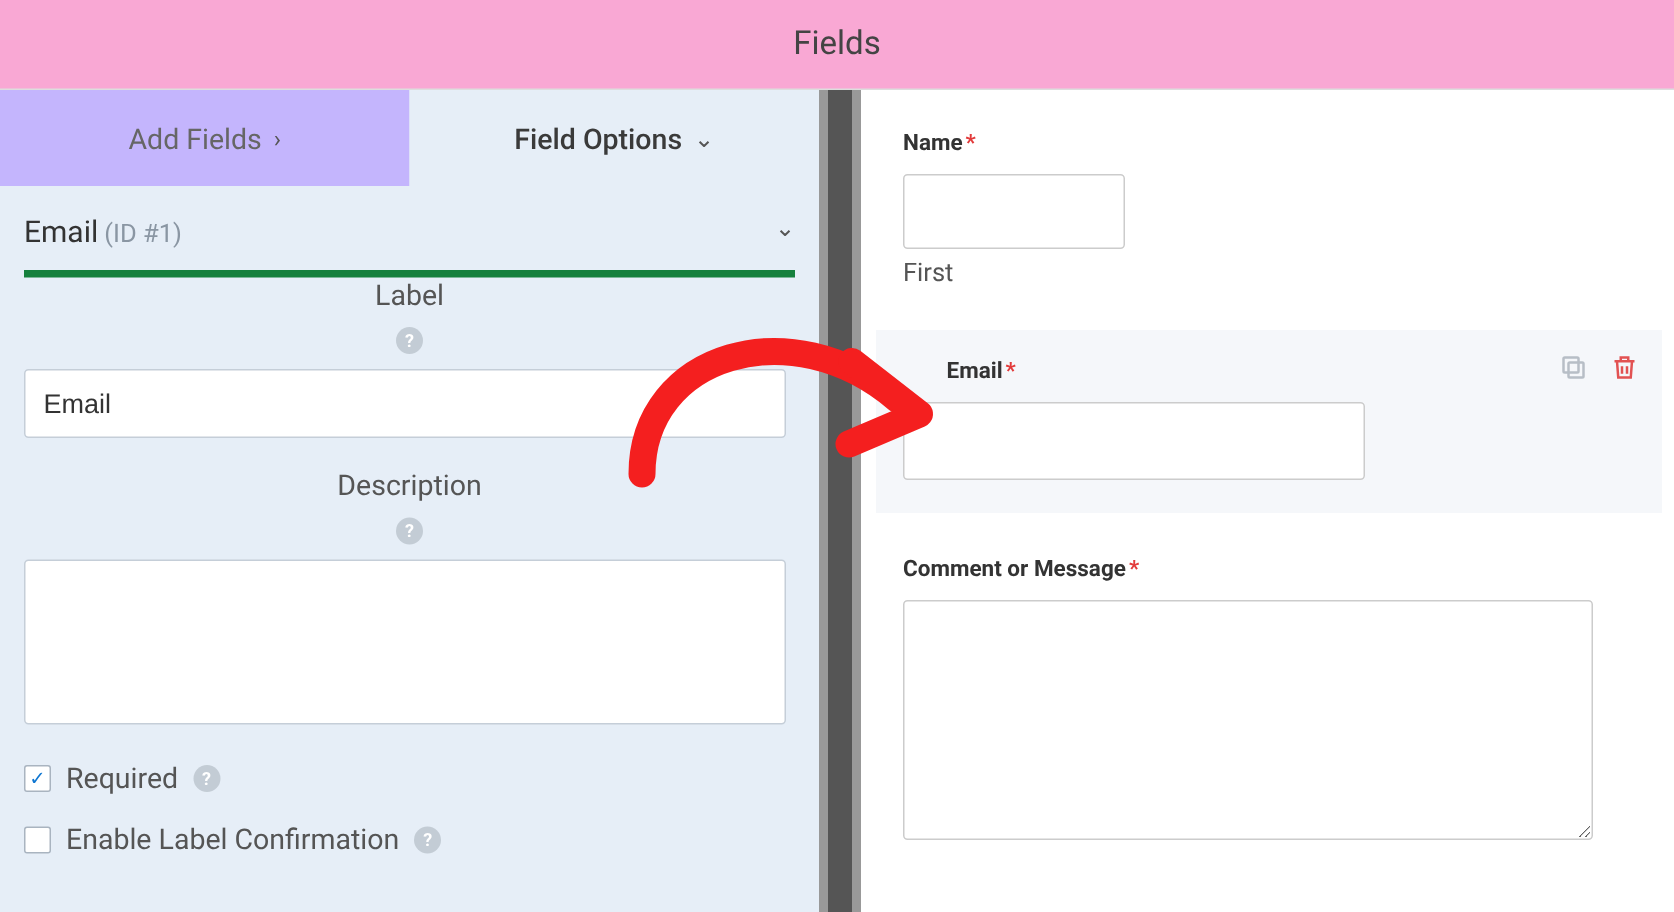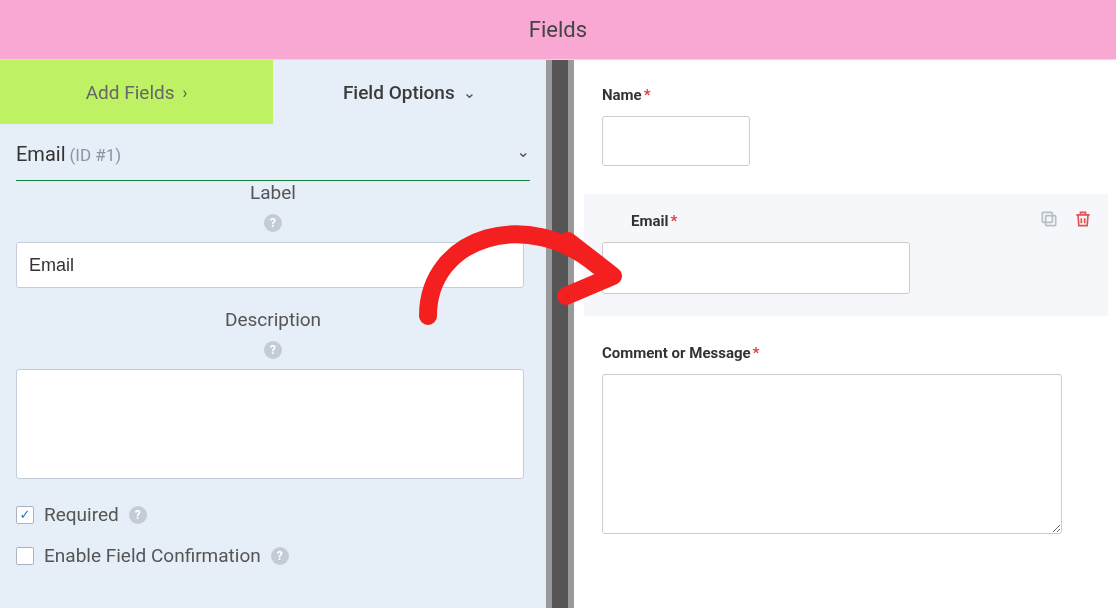--- a/index.html
+++ b/index.html
@@ -39,38 +39,38 @@
   .tab {
     flex: 1;
     display: flex;
     align-items: center;
     justify-content: center;
     font-size: 19px;
     cursor: pointer;
     gap: 8px;
   }
   .tab-add {
-    background: #bef264;
+    background: #c4b5fd;
     color: #666;
   }
   .tab-options {
     background: #e6eef7;
     color: #3a3a3a;
     font-weight: 500;
   }
   .chev { font-size: 16px; color: #555; }
   .panel {
     padding: 18px 16px 0 16px;
   }
   .panel-head {
     display: flex;
     align-items: flex-start;
     justify-content: space-between;
     padding-bottom: 14px;
-    border-bottom: 1px solid #15803d;
+    border-bottom: 5px solid #15803d;
     cursor: pointer;
   }
   .panel-title { font-size: 20px; color: #333; }
   .panel-id { color: #8a96a3; font-size: 17px; font-weight: 400; }
   .field-row { margin-bottom: 20px; }
   .field-label {
     font-size: 19px;
     color: #555;
     margin-bottom: 10px;
     display: flex;
@@ -249,35 +249,36 @@
       </div>
 
       <div class="check-row">
         <span class="checkbox checked">✓</span>
         <span>Required</span>
         <span class="help-icon">?</span>
       </div>
 
       <div class="check-row">
         <span class="checkbox"></span>
-        <span>Enable Field Confirmation</span>
+        <span>Enable Label Confirmation</span>
         <span class="help-icon">?</span>
       </div>
     </div>
   </div>
 
   <div class="divider"></div>
 
   <div class="right">
     <div class="form-label">
       <span>Name</span><span class="req">*</span>
     </div>
     <div class="name-row">
       <div class="name-col">
         <input type="text" class="name-input" style="">
+        <span class="sub-label">First</span>
       </div>
     </div>
 
     <div class="email-block">
       <div class="block-actions">
         <span class="icon-btn">
           <svg width="20" height="20" viewBox="0 0 24 24" fill="none" stroke="#b7bec6" stroke-width="2">
               <rect x="8" y="8" width="12" height="12" rx="1"></rect>
               <rect x="4" y="4" width="12" height="12" rx="1"></rect>
             </svg>

